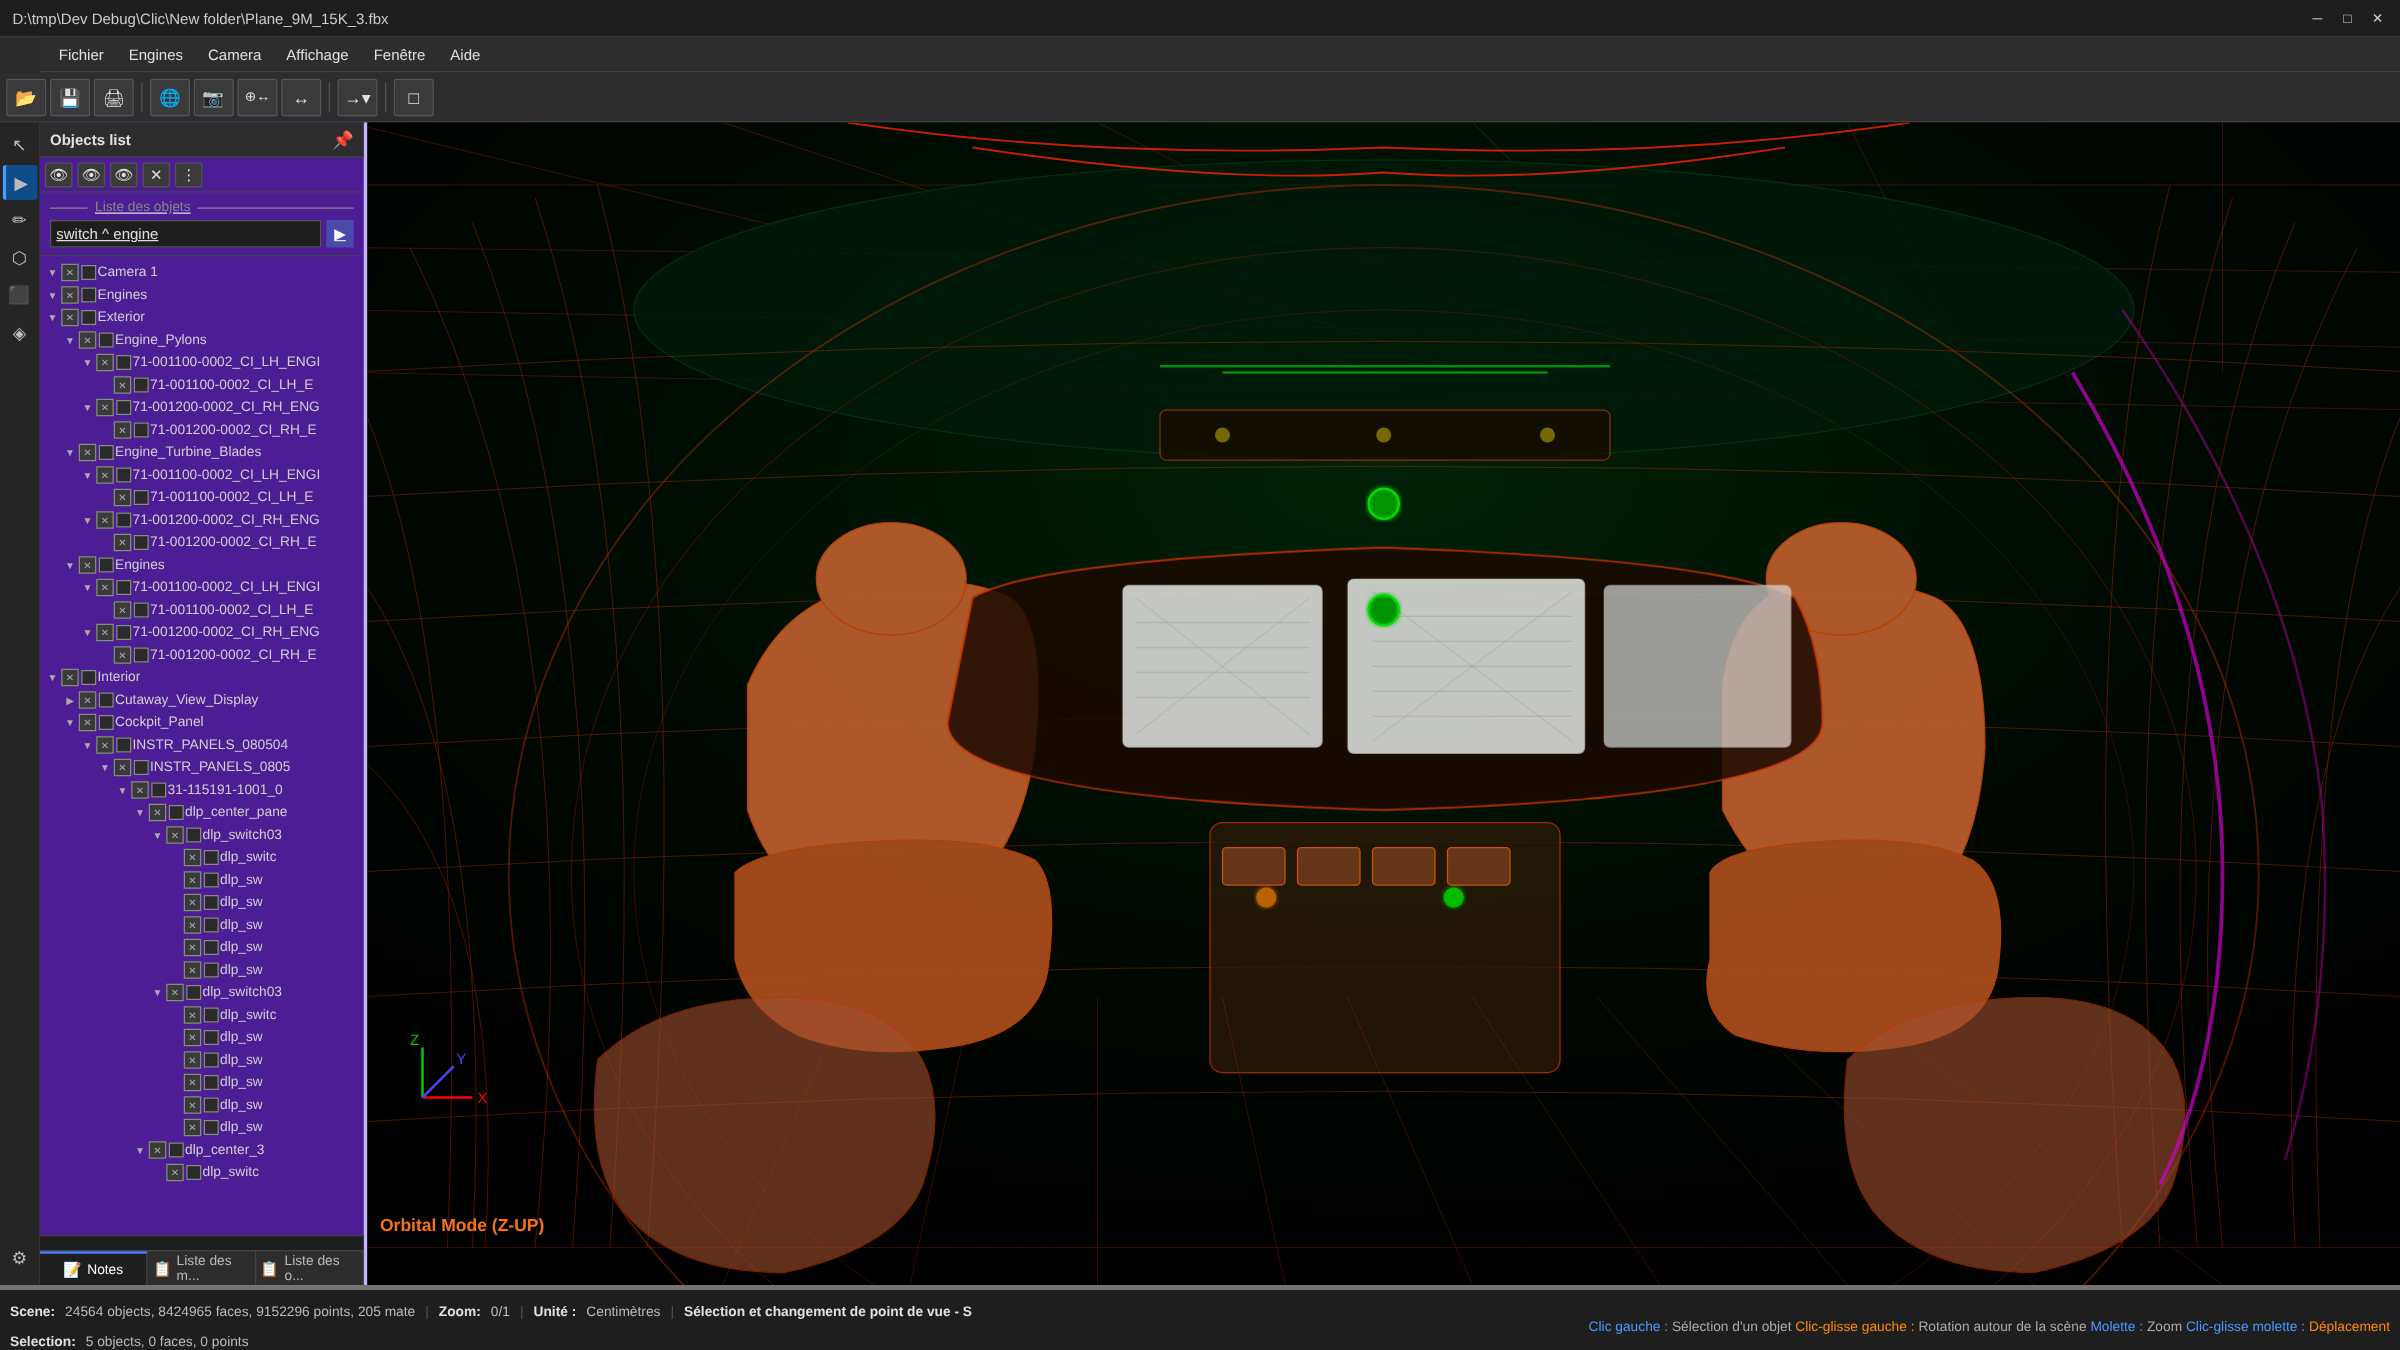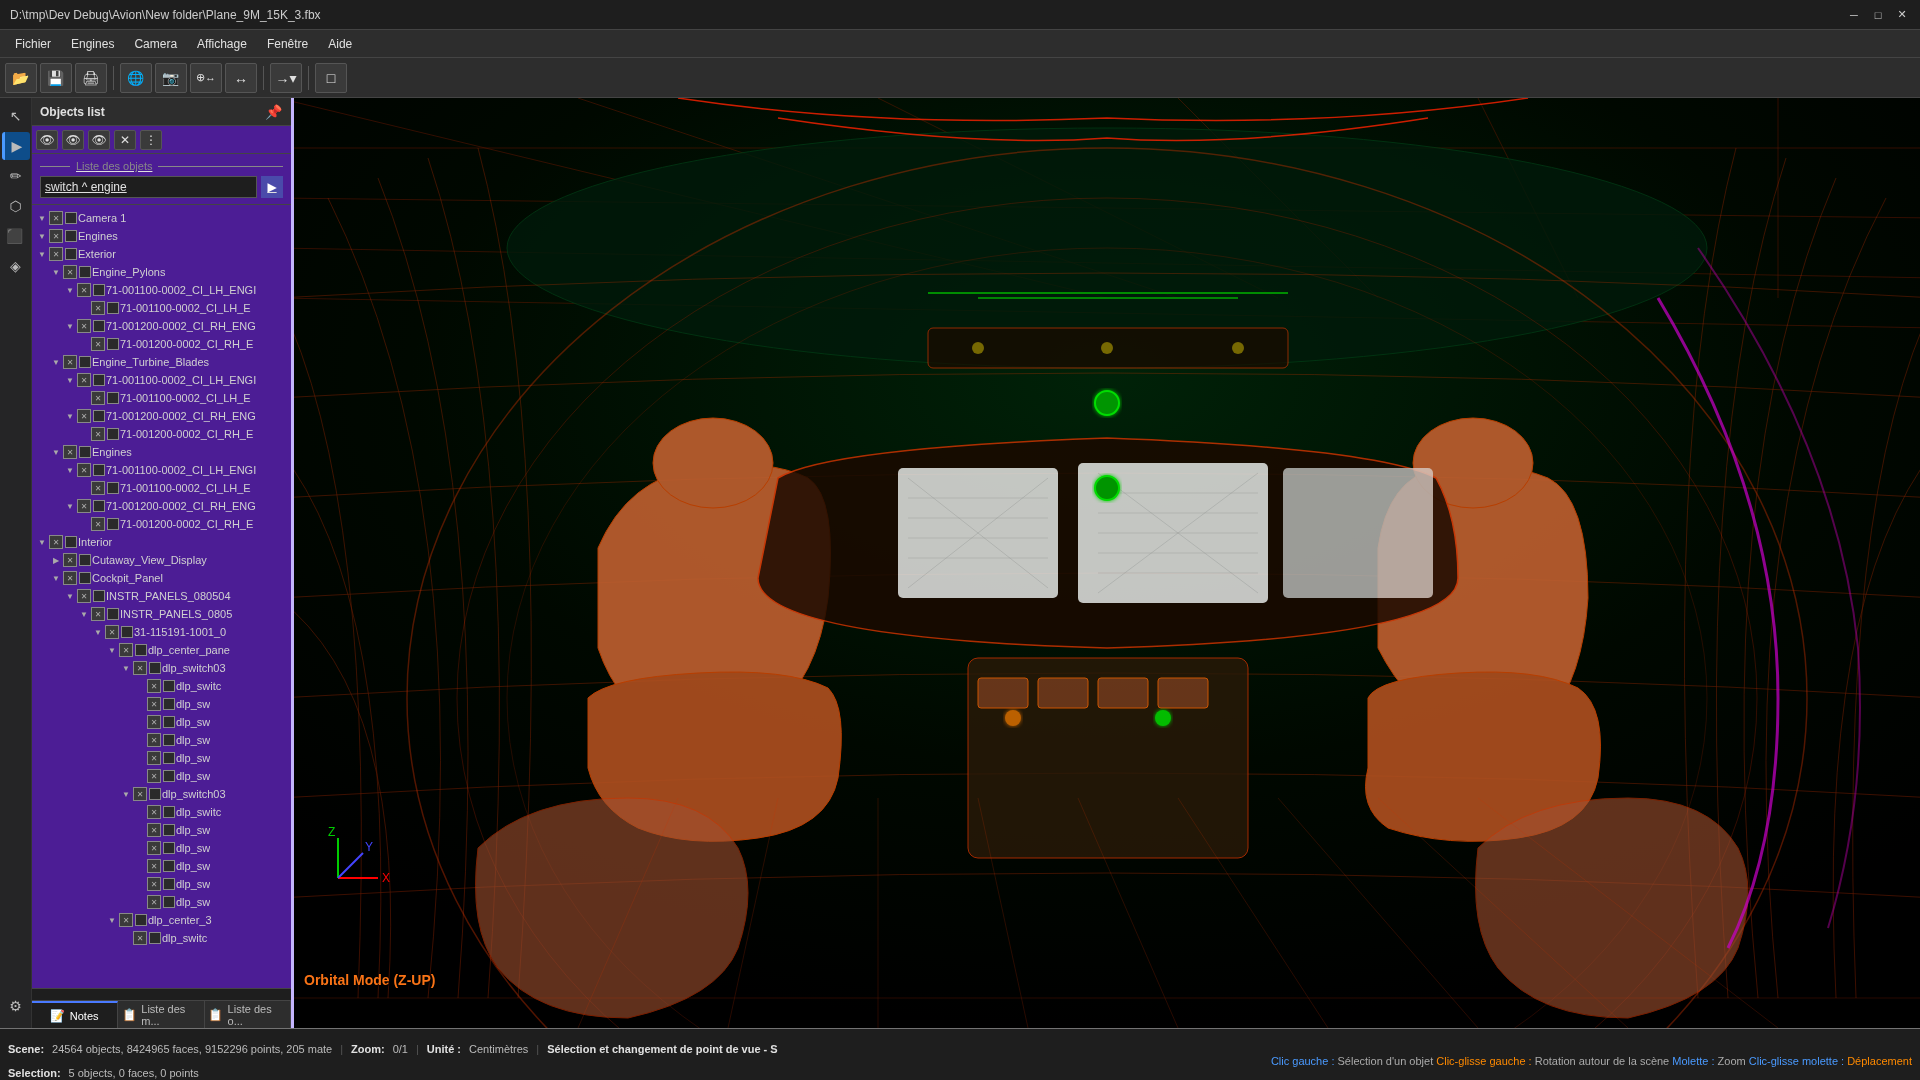--- a/index.html
+++ b/index.html
@@ -45,20 +45,21 @@
     }
 
     
     #menu-bar {
       height: 28px;
       background: #2d2d2d;
       display: flex;
       align-items: center;
       padding: 0 5px;
       border-bottom: 1px solid #444;
+      margin-left: 32px;
     }
     .menu-item {
       padding: 4px 10px;
       cursor: pointer;
       font-size: 12px;
       color: #e0e0e0;
     }
 
     
     #toolbar {
@@ -326,21 +327,21 @@
       font-size: 14px;
       font-weight: bold;
       color: #f97316;
       text-shadow: 1px 1px 2px #000;
     }
 
     
     #status-bar {
       height: 52px;
       background: #1e1e1e;
-      border-top: 1px solid #737373;
+      border-top: 4px solid #737373;
       display: flex;
       flex-direction: column;
       justify-content: center;
       padding: 0 8px;
     }
     .status-row {
       display: flex;
       align-items: center;
       gap: 8px;
       font-size: 11px;
@@ -386,21 +387,21 @@
       font-size: 14px;
       color: #bbb;
       position: relative;
     }
     .sidebar-icon.active { background: #0e4d8a; border-left: 3px solid #4a9aff; }
   </style>
 </head>
 <body>
 
 <div id="title-bar">
-  <span id="title-text">D:\tmp\Dev Debug\Avion\New folder\Plane_9M_15K_3.fbx</span>
+  <span id="title-text">D:\tmp\Dev Debug\Clic\New folder\Plane_9M_15K_3.fbx</span>
   <div id="window-controls">
     <button class="win-btn">─</button>
     <button class="win-btn">□</button>
     <button class="win-btn" id="close-btn">✕</button>
   </div>
 </div>
 
 <div id="menu-bar">
   <span class="menu-item">Fichier</span>
   <span class="menu-item">Engines</span>

